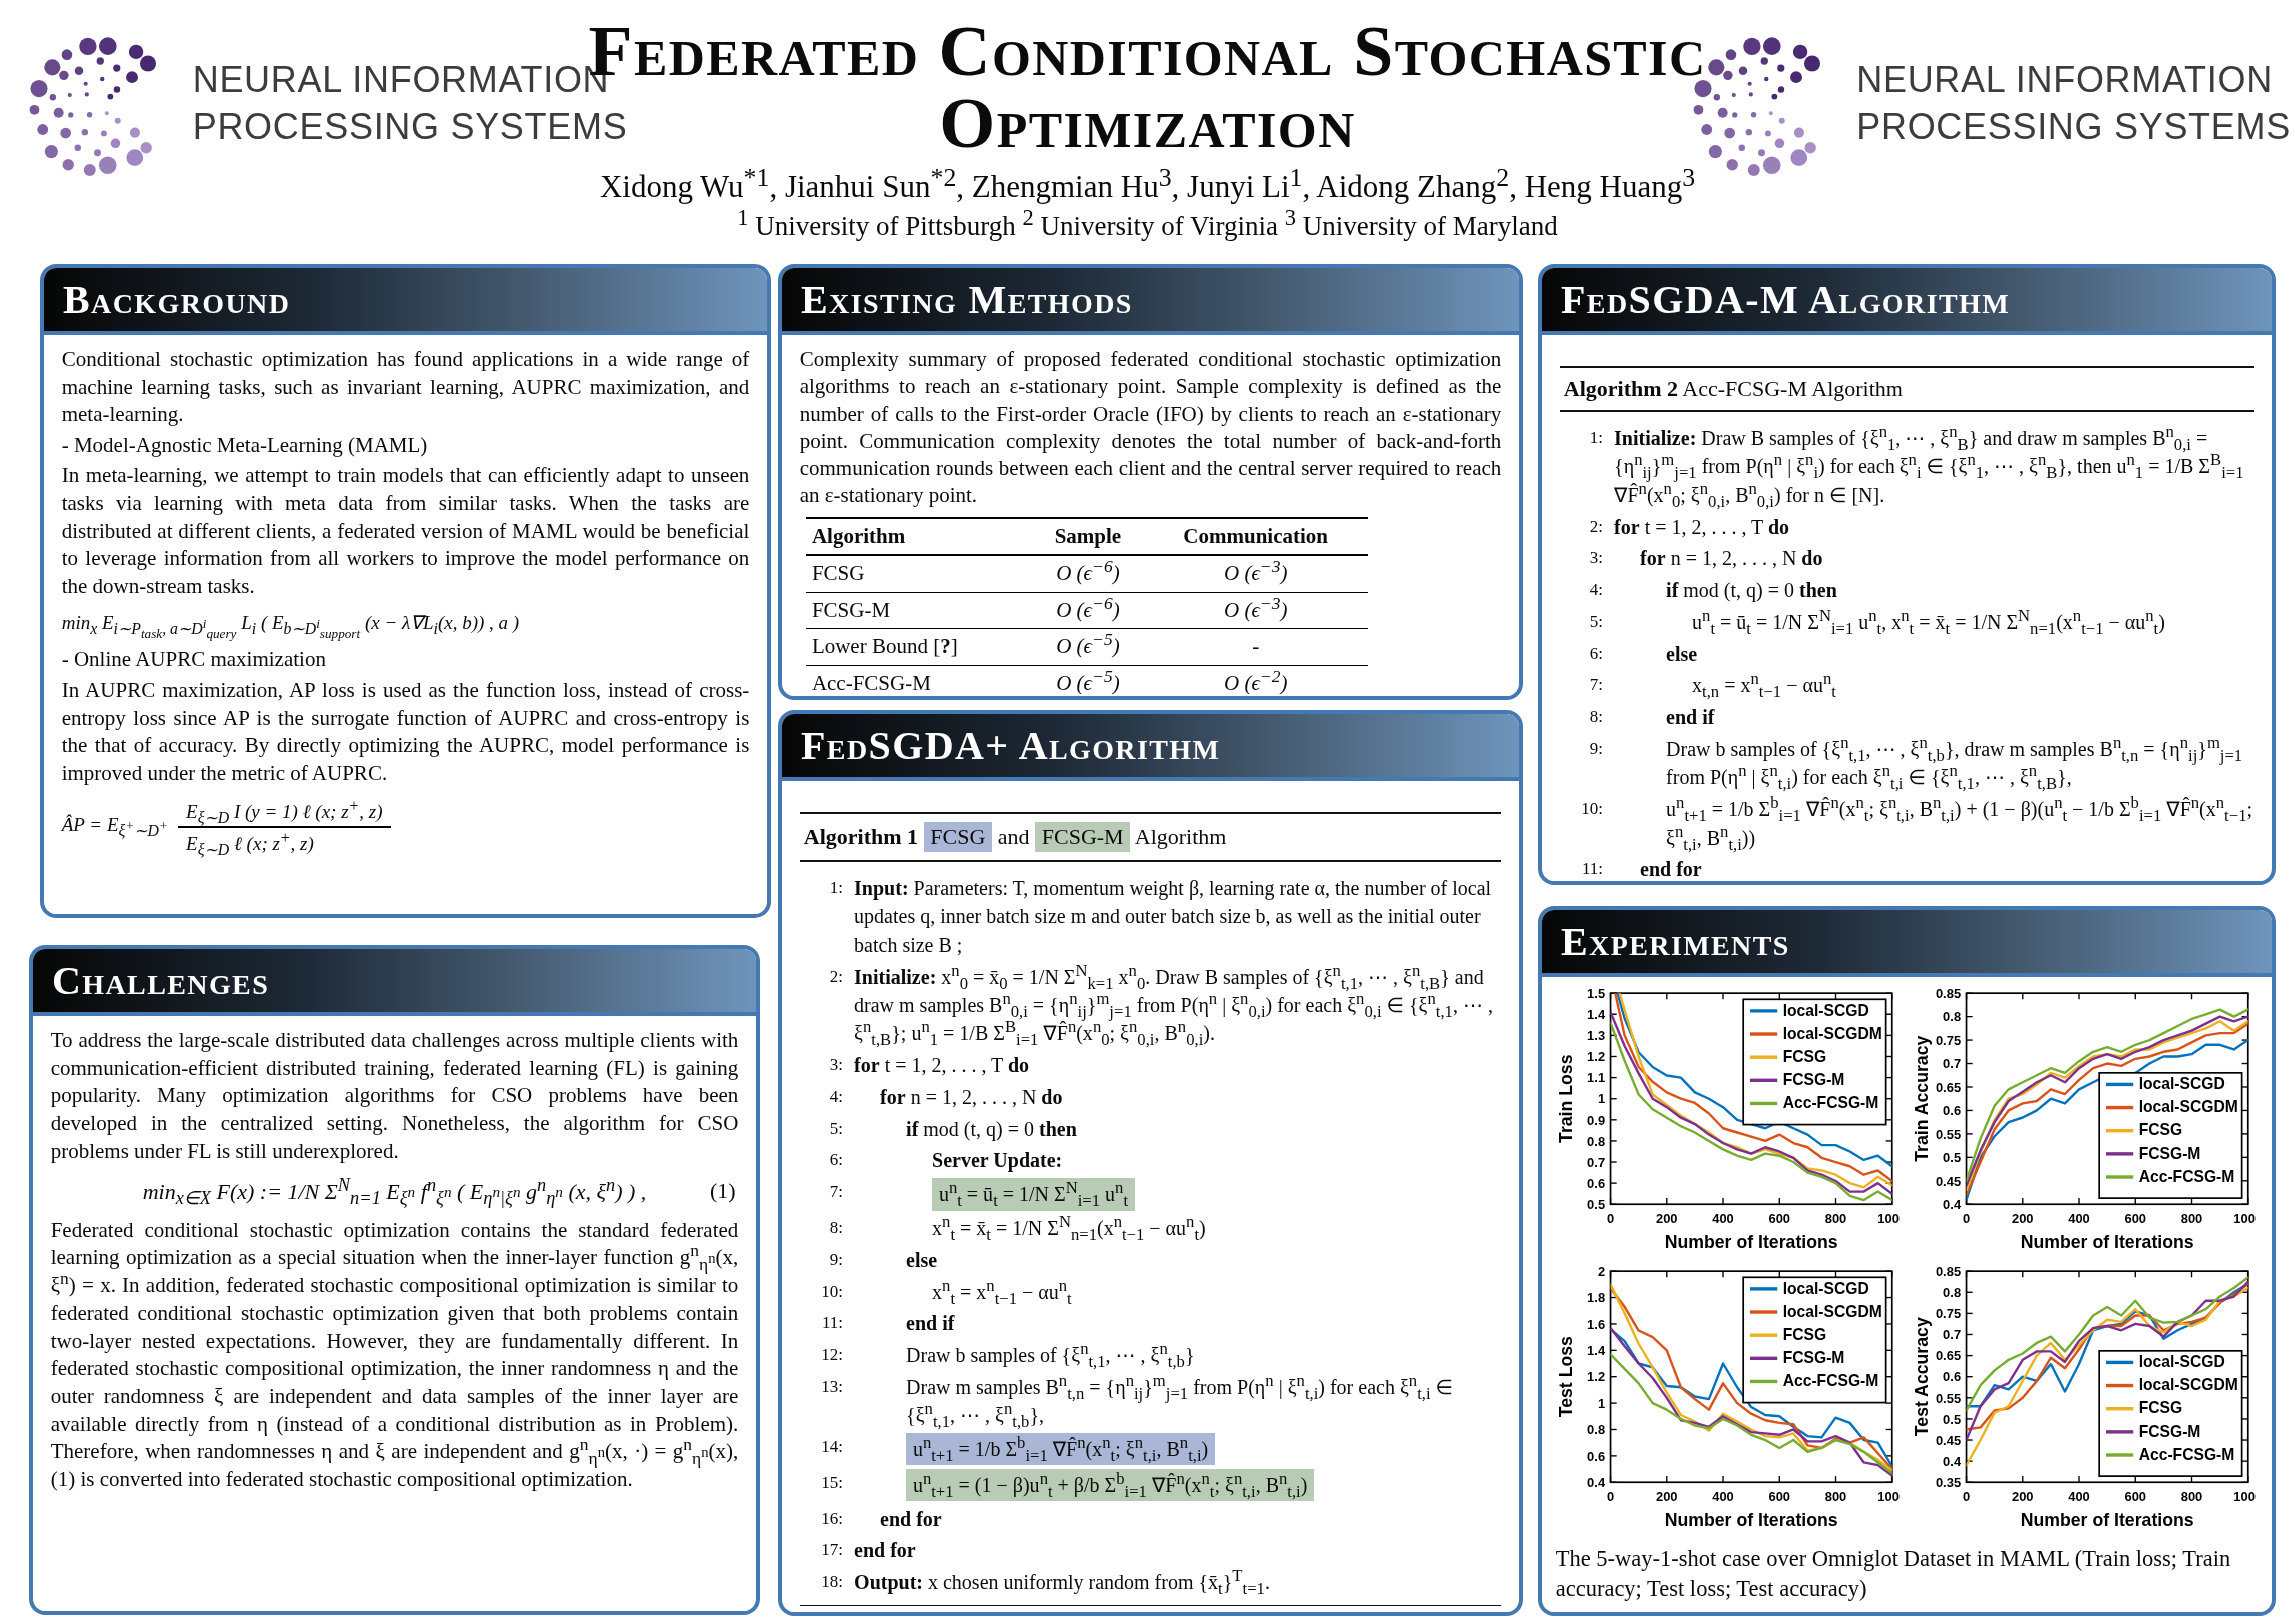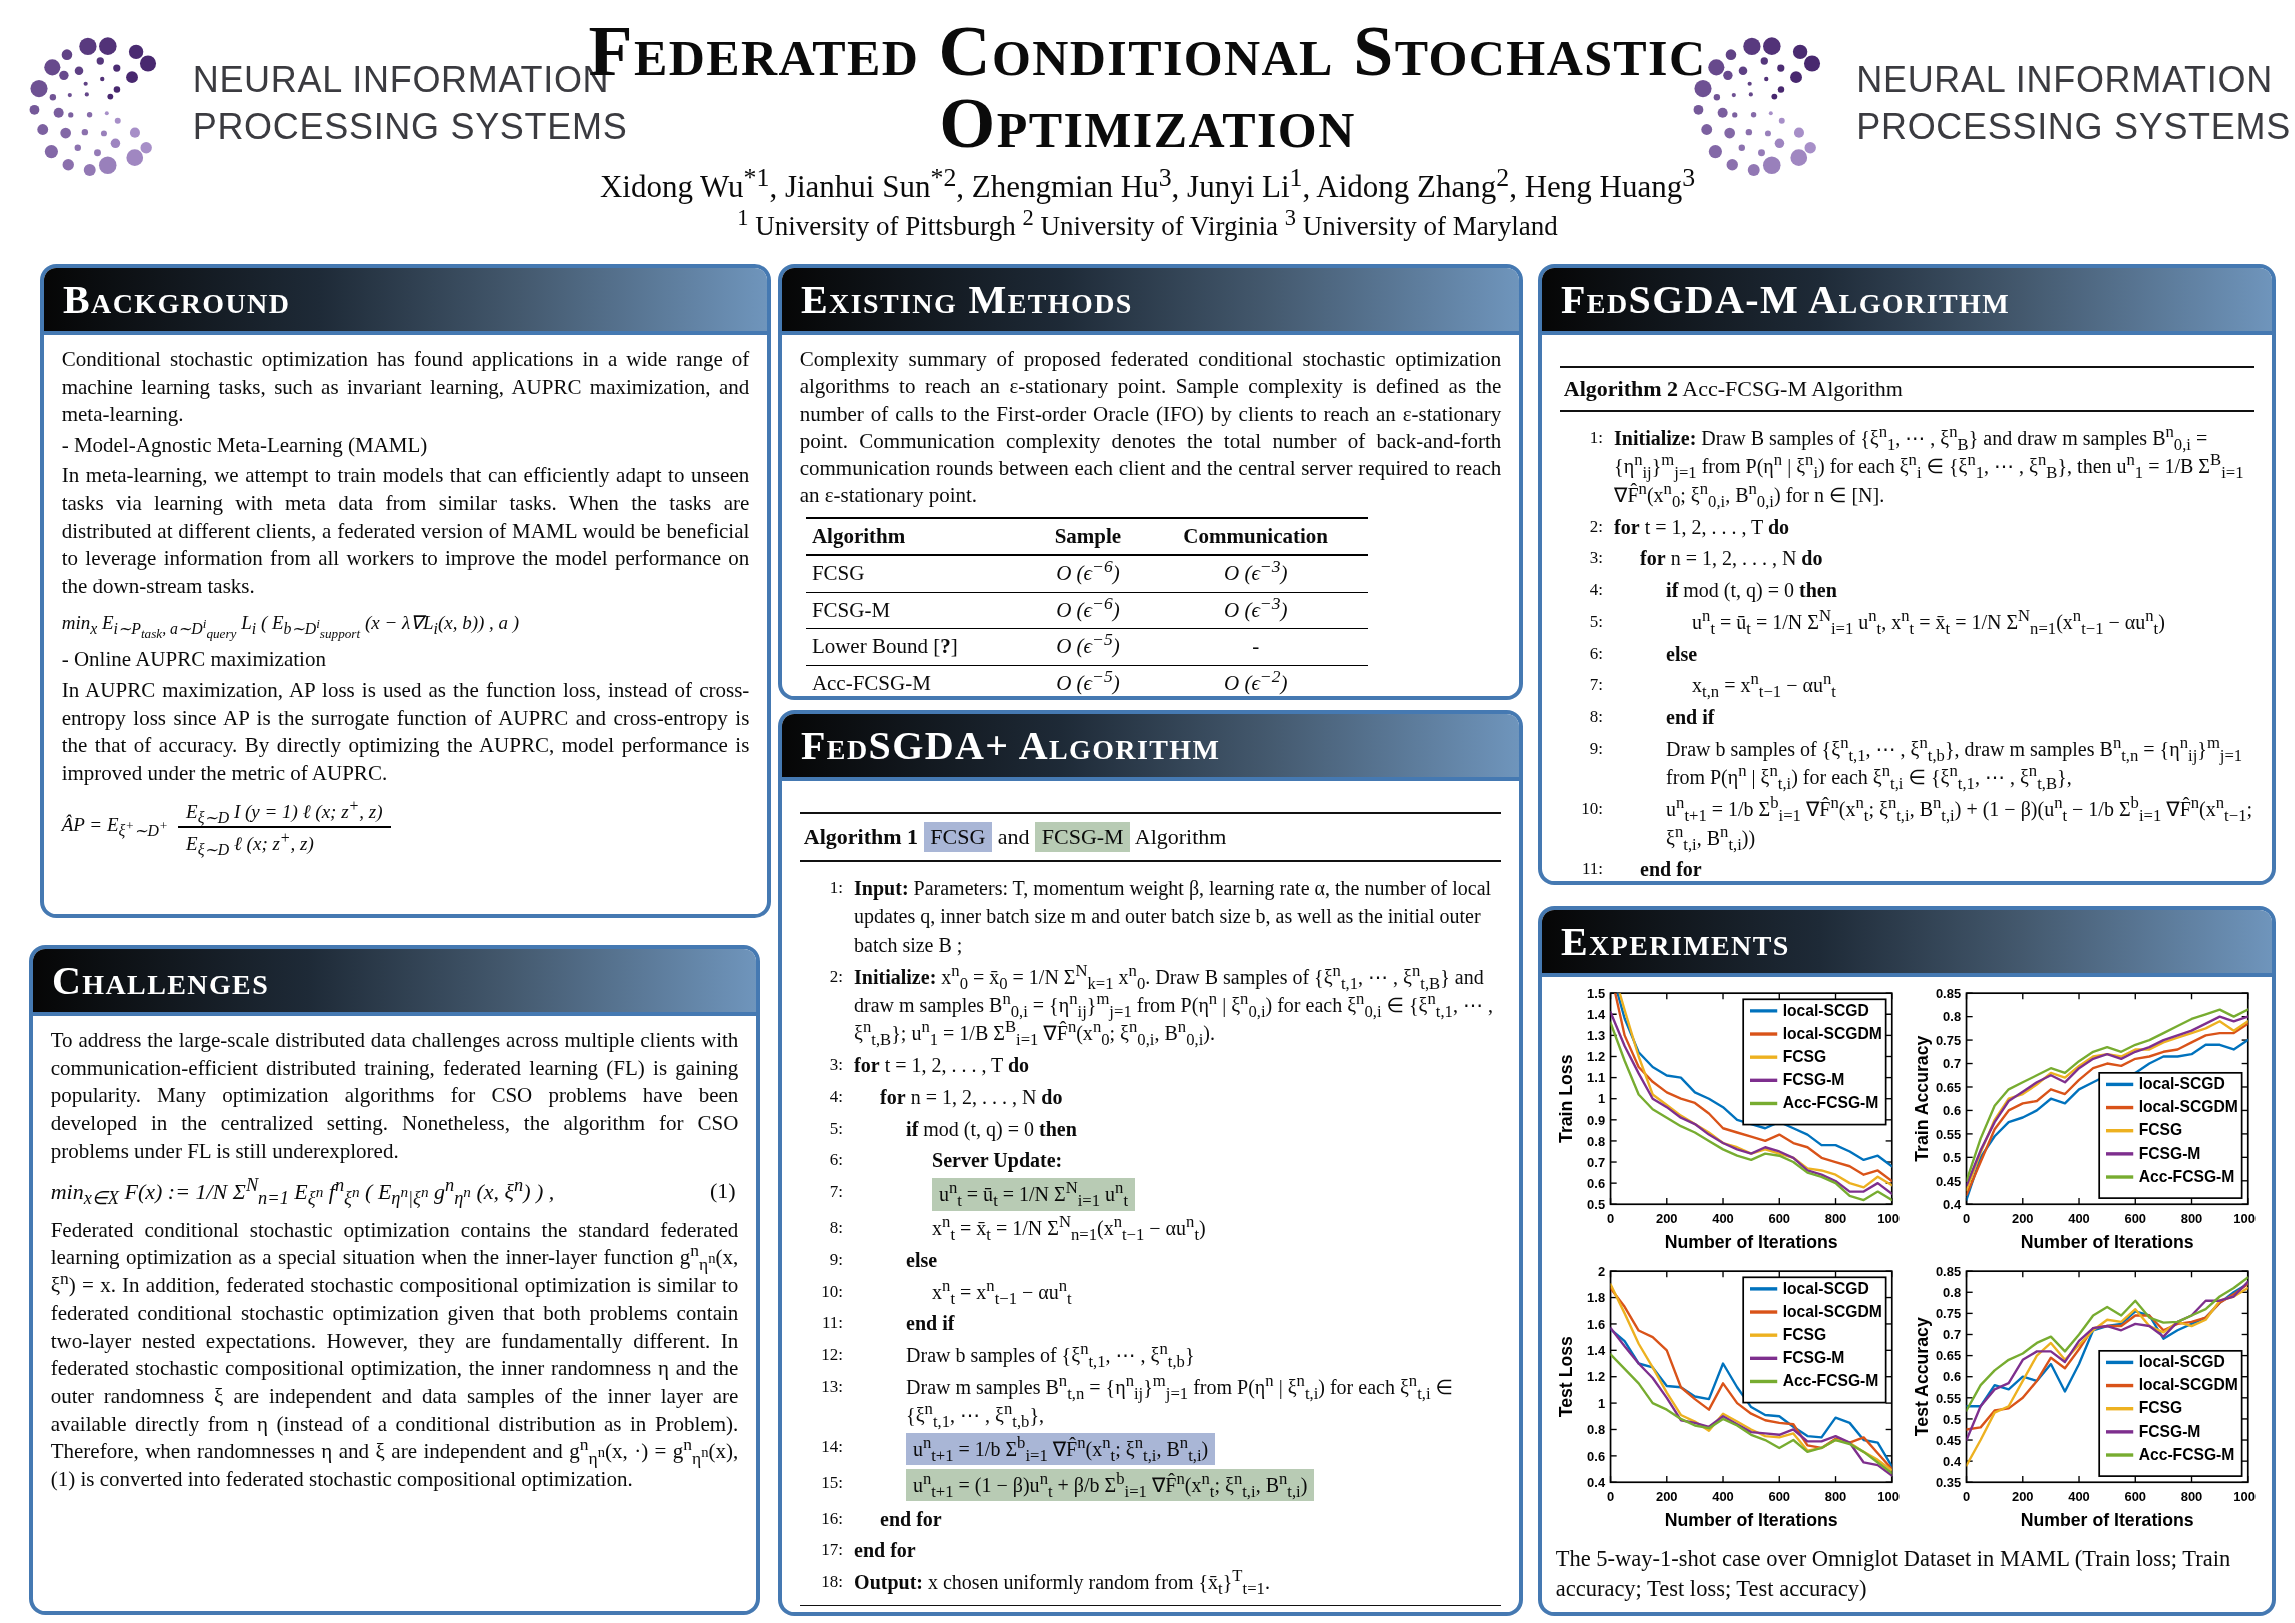--- a/index.html
+++ b/index.html
@@ -33,21 +33,21 @@
   #p-existing{left:778px;top:264px;width:737px;height:428px;}
   #p-fedsgda-plus{left:778px;top:710px;width:737px;height:898px;}
   #p-fedsgda-m{left:1538px;top:264px;width:730px;height:613px;}
   #p-experiments{left:1538px;top:906px;width:730px;height:702px;}
 
   #p-background .panel-b, #p-challenges .panel-b{font-size:21px;line-height:1.32;}
   #p-existing .panel-b{font-size:21px;line-height:1.3;}
 
   .para{margin:0 0 2.7px 0;}
   .disp{ font-style:italic;font-size:19px;margin:9.5px 0 11px 0;}
-  .eqrow{position:relative;font-style:italic;font-size:22px;margin:11px 0;}
+  .eqrow{position:relative;text-align:center;font-style:italic;font-size:22px;margin:11px 0;}
   .eqtag{position:absolute;right:2.7px;top:50%;transform:translateY(-50%);font-style:normal;}
   .frac{display:inline-flex;flex-direction:column;vertical-align:middle;margin:0 5.4px;}
   .frac .fnum{border-bottom:2px solid #000;padding:1.4px 8.2px 2.7px 8.2px;}
   .frac .fden{padding:2.7px 8.2px 0 8.2px;}
 
   
   .cmp-table{border-collapse:collapse;width:80%;margin:6.8px 0 0 6.8px;font-size:21px;}
   .cmp-table th{border-top:2px solid #000;border-bottom:2px solid #000;font-weight:bold;
                 padding:4.1px 5.4px;}
   .cmp-table td{border-bottom:1.7px solid #000;padding:4.1px 5.4px;}

